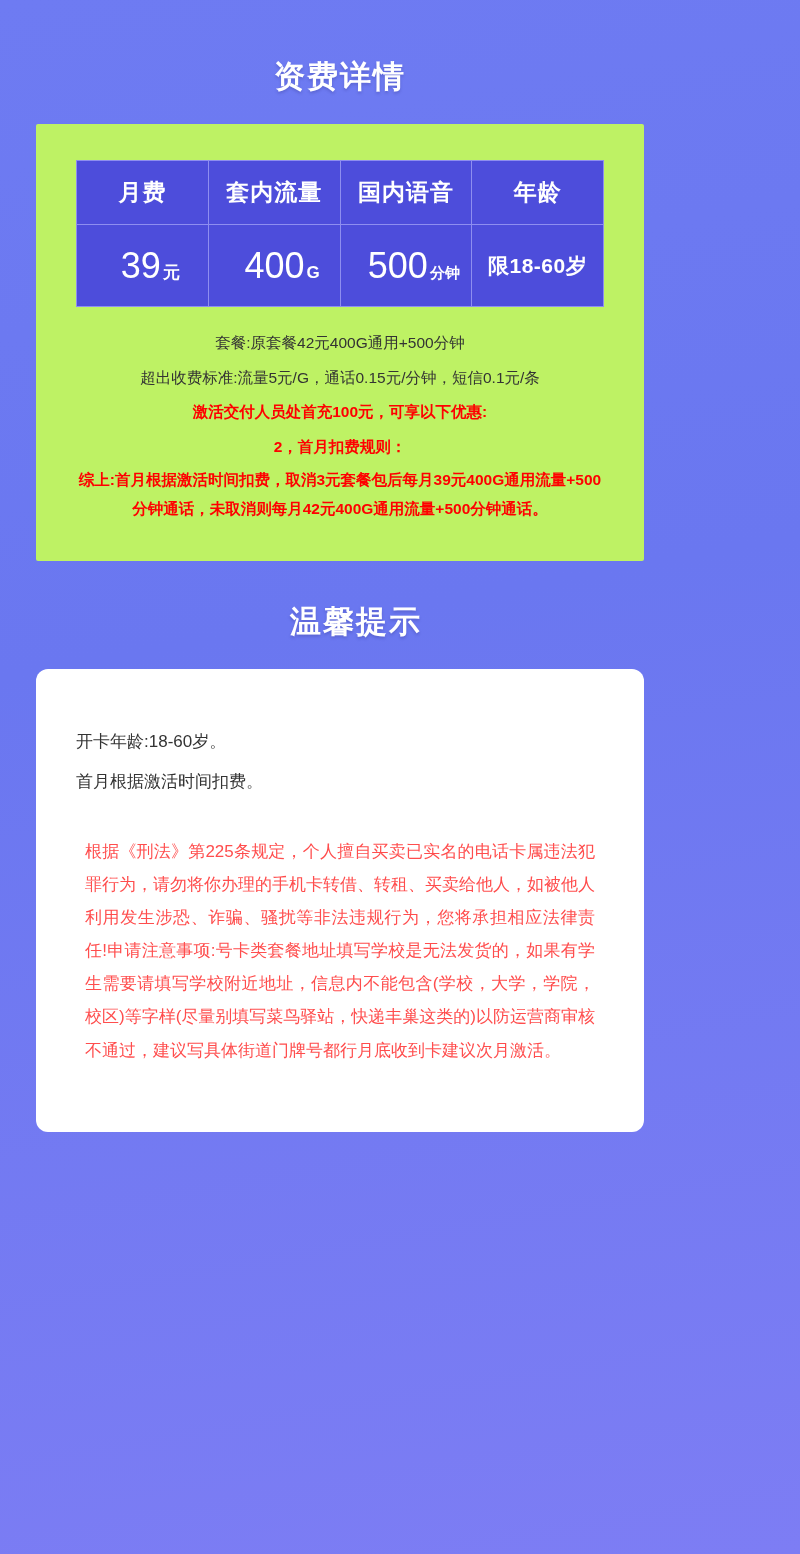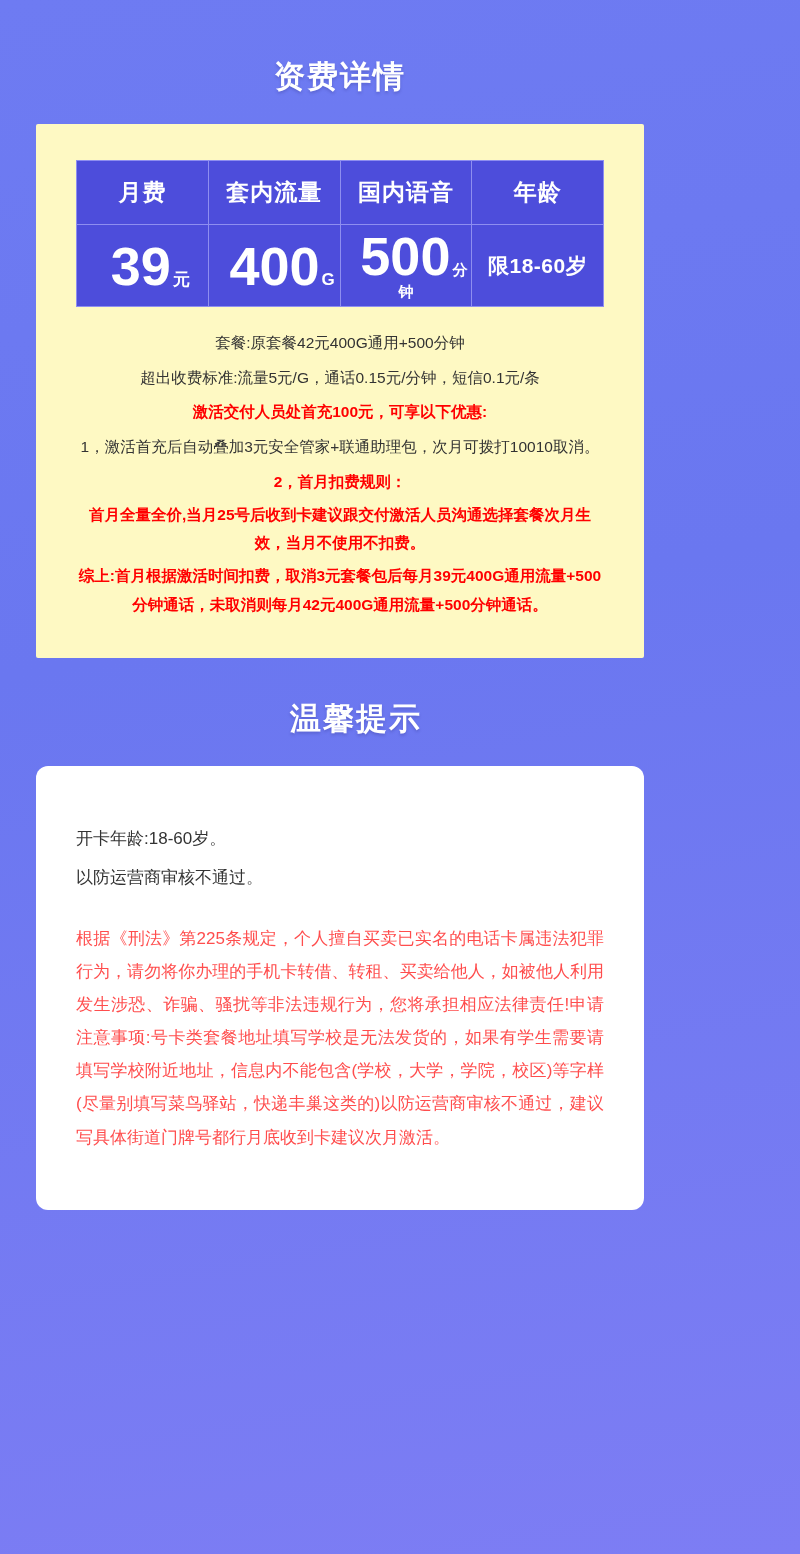--- a/index.html
+++ b/index.html
@@ -30,21 +30,21 @@
     text-shadow: 0 2px 3px rgba(40,40,120,0.25);
   }
   .section-title.second {
     padding-top: 40px;
     padding-left: 32px;
   }
 
   .card {
     width: 608px;
     margin: 0 auto;
-    background: #fef9c3;
+    background: #bef264;
     border-radius: 2px;
     padding: 36px 0 34px 0;
   }
 
   
   .spec-table {
     width: 528px;
     margin: 0 auto;
     border-collapse: collapse;
     table-layout: fixed;
@@ -59,22 +59,22 @@
     font-size: 23px;
     font-weight: bold;
     height: 64px;
     letter-spacing: 1px;
   }
   .spec-table td {
     height: 82px;
     vertical-align: middle;
   }
   .big-val {
-    font-size: 54px;
-    font-weight: bold;
+    font-size: 36px;
+    font-weight: normal;
     line-height: 1;
     margin-left: 16px;
   }
   .unit {
     font-size: 17px;
     font-weight: bold;
     margin-left: 2px;
   }
   .unit.small {
     font-size: 15px;
@@ -134,21 +134,21 @@
     line-height: 1.95;
     color: #333333;
   }
   .tips-inner .gap {
     height: 22px;
   }
   .tips-inner p.warn {
     color: #ff4d4d;
     font-size: 17px;
     line-height: 1.95;
-    margin: 0;
+    margin: 9px;
     text-align: justify;
   }
 </style>
 </head>
 <body>
 
 <div class="page">
 
   <div class="section-title">资费详情</div>
 
@@ -178,32 +178,30 @@
             <span class="age-val">限18-60岁</span>
           </td>
         </tr>
       </tbody>
     </table>
 
     <div class="body-text">
       <p class="plain">套餐:原套餐42元400G通用+500分钟</p>
       <p class="plain">超出收费标准:流量5元/G，通话0.15元/分钟，短信0.1元/条</p>
       <p class="red">激活交付人员处首充100元，可享以下优惠:</p>
-      <p class="plain">1，激活首充后自动叠加3元安全管家+联通助理包，次月可拨打10010取消。</p>
       <p class="red-block">2，首月扣费规则：</p>
-      <p class="red-block">首月全量全价,当月25号后收到卡建议跟交付激活人员沟通选择套餐次月生效，当月不使用不扣费。</p>
       <p class="red-block">综上:首月根据激活时间扣费，取消3元套餐包后每月39元400G通用流量+500分钟通话，未取消则每月42元400G通用流量+500分钟通话。</p>
     </div>
 
   </div>
 
   <div class="section-title second">温馨提示</div>
 
   <div class="tips-card">
     <div class="tips-inner">
       <p>开卡年龄:18-60岁。</p>
-      <p>以防运营商审核不通过。</p>
+      <p>首月根据激活时间扣费。</p>
       <div class="gap"></div>
       <p class="warn">根据《刑法》第225条规定，个人擅自买卖已实名的电话卡属违法犯罪行为，请勿将你办理的手机卡转借、转租、买卖给他人，如被他人利用发生涉恐、诈骗、骚扰等非法违规行为，您将承担相应法律责任!申请注意事项:号卡类套餐地址填写学校是无法发货的，如果有学生需要请填写学校附近地址，信息内不能包含(学校，大学，学院，校区)等字样(尽量别填写菜鸟驿站，快递丰巢这类的)以防运营商审核不通过，建议写具体街道门牌号都行月底收到卡建议次月激活。</p>
     </div>
   </div>
 
 </div>
 
 </body></html>

